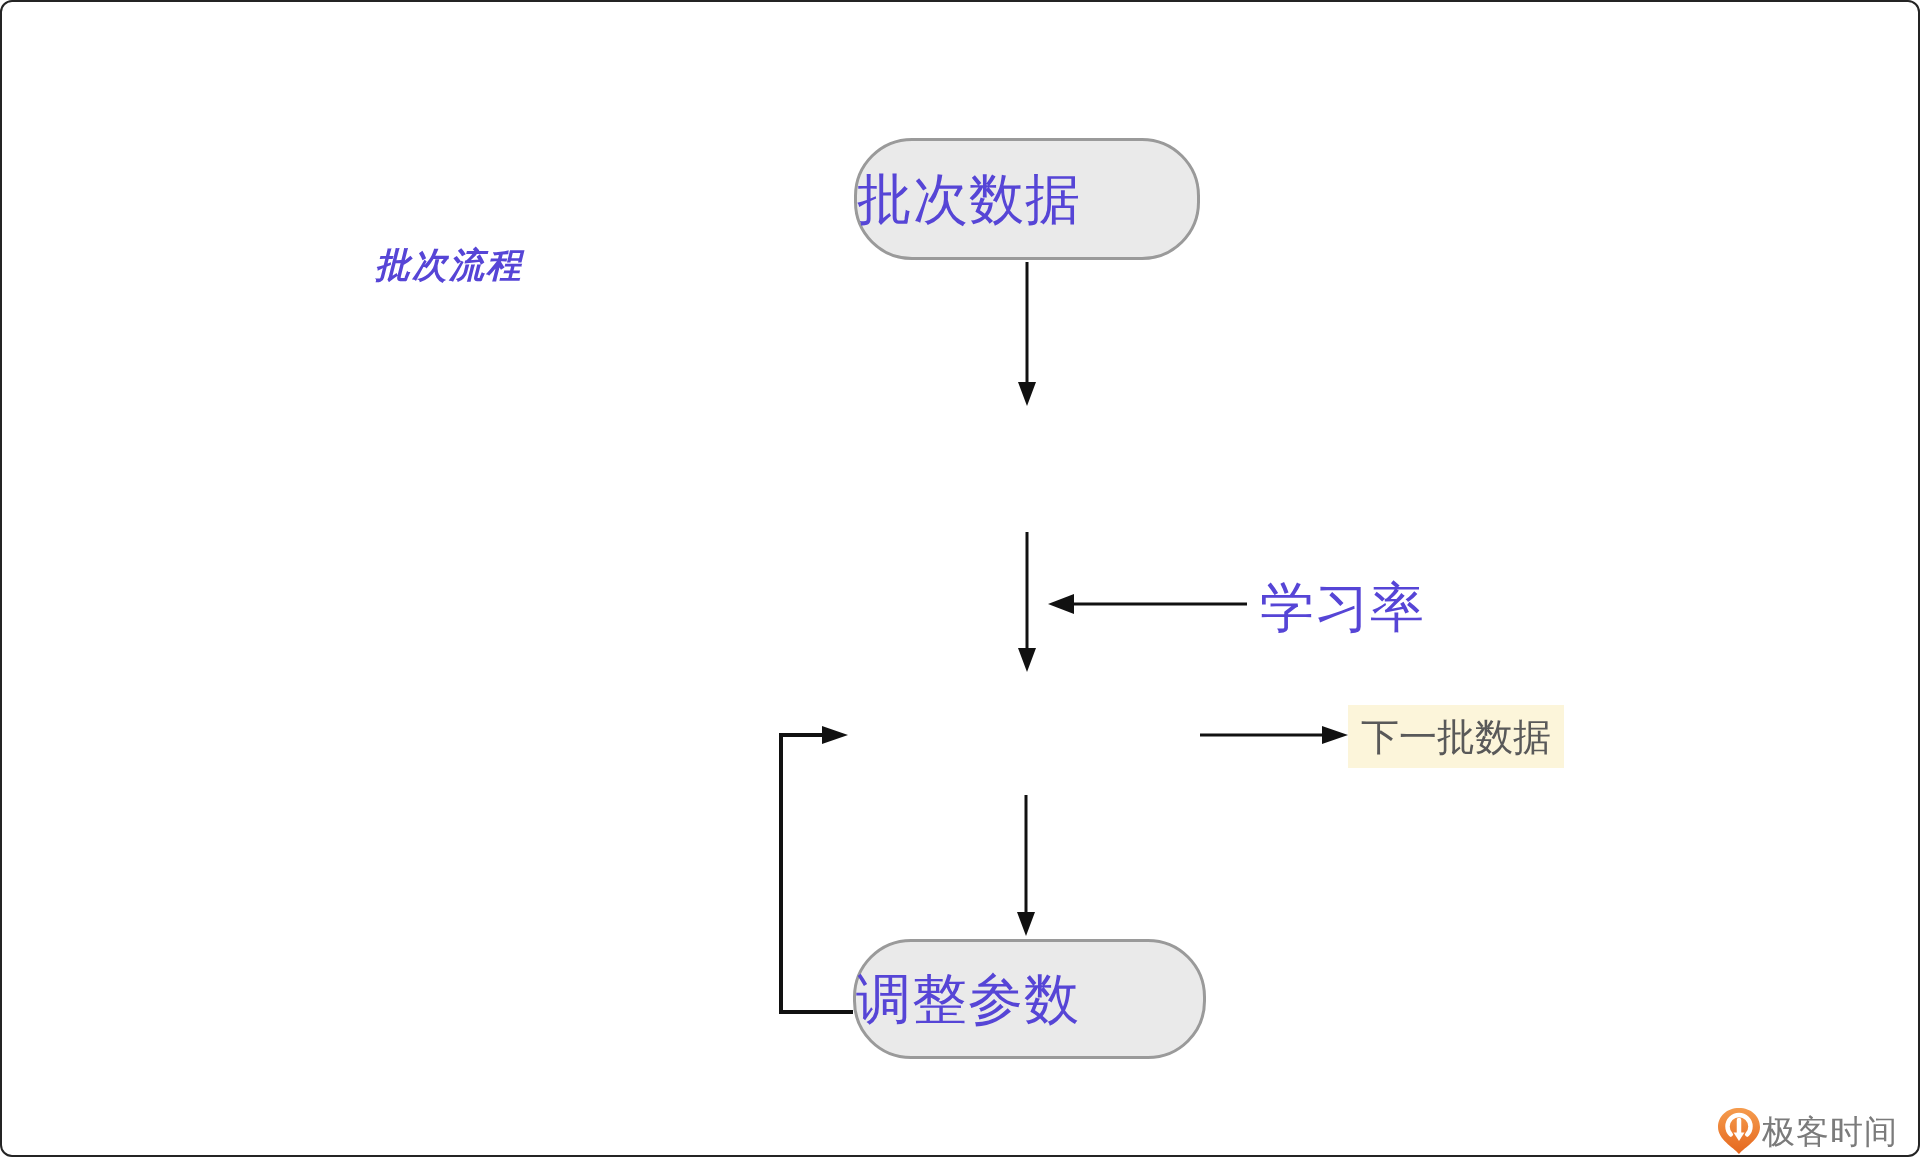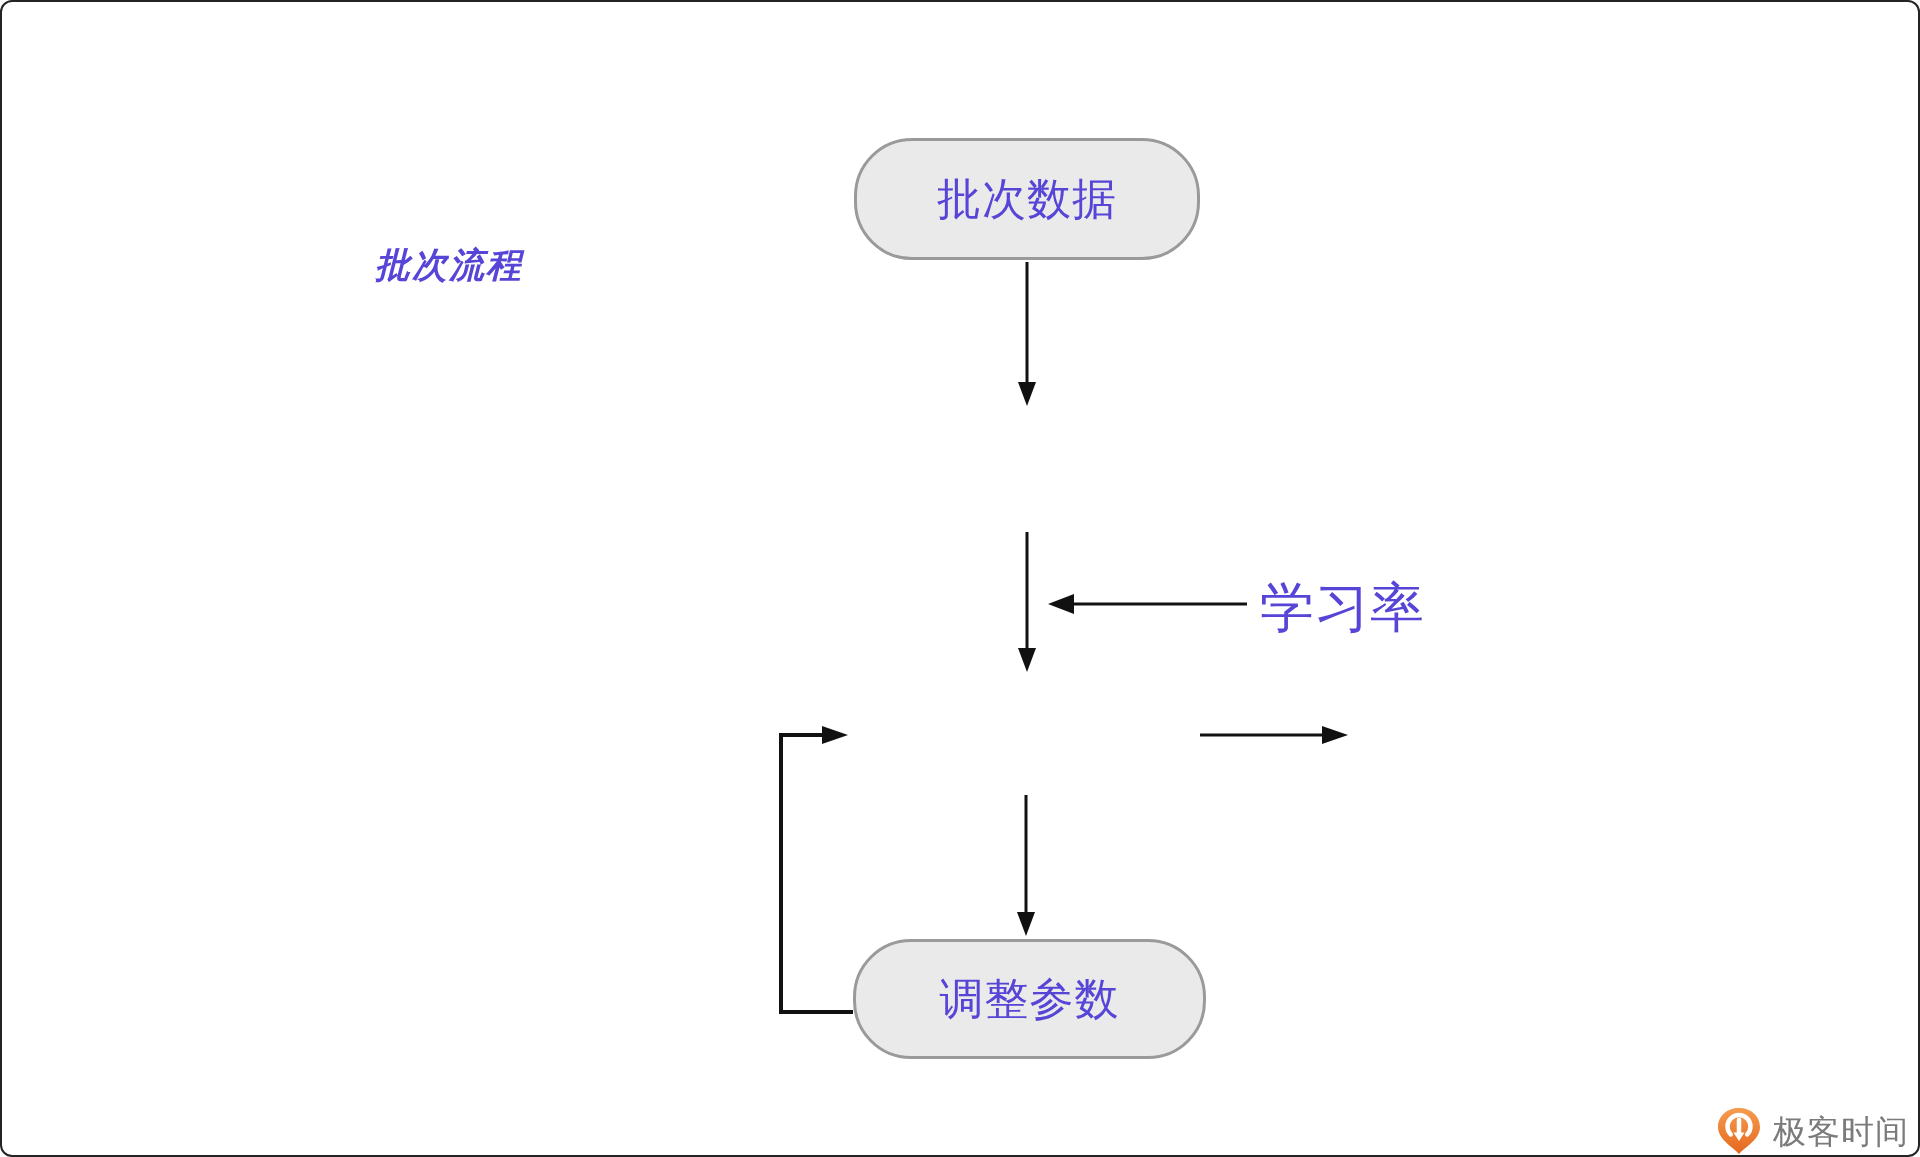--- a/index.html
+++ b/index.html
@@ -8,22 +8,22 @@
     background:#ffffff; border:2px solid #242424; border-radius:12px; overflow:hidden;
     font-family:"Liberation Sans","DejaVu Sans",sans-serif;
   }
   .diagram-title {
     position:absolute; left:373px; top:243px;
     font-size:35px; font-weight:bold; font-style:italic;
     color:#5645d6; letter-spacing:2px; line-height:1.15;text-align:right;
   }
   .node {
     position:absolute; box-sizing:border-box; border-radius:58px;
-    display:flex; align-items:center; justify-content:center;
-    font-size:44px; letter-spacing:1px; line-height:1;
+    display:flex; align-items:center; 
+    font-size:55px; letter-spacing:1px; line-height:1;
   }
   .node.gray   { background:#eaeaea; border:3px solid #9a9a9a; color:#5645d6; }
   .node.orange { background:#fcf6dc; border:4px solid #e0813d; color:#e0813d; }
   .node-batch-data    { left:852px; top:136px; width:346px; height:122px; }
   .node-batch-training{ left:852px; top:410px; width:346px; height:120px; }
   .node-adjust-params { left:852px; top:672px; width:344px; height:121px; }
   .node-compute-loss  { left:851px; top:937px; width:353px; height:120px; }
   .learning-rate-label {
     position:absolute; left:1258px; top:578px;
     font-size:54px; color:#5645d6; line-height:1; letter-spacing:1px;
@@ -31,39 +31,40 @@
   .next-batch-label {
     position:absolute; left:1346px; top:703px; width:216px; height:63px;
     background:#fcf5da; color:#595959; font-size:38px;
     display:flex; align-items:center; justify-content:center; line-height:1;
   }
   .edges { position:absolute; left:0; top:0; width:1920px; height:1157px; pointer-events:none; }
   .edges line, .edges polyline { stroke:#111111; fill:none; }
   .edges polygon { fill:#111111; stroke:none; }
   .logo {
     position:absolute; left:1714px; top:1104px;
-    display:flex; align-items:center; gap:11px;
+    display:flex; align-items:center; 
   }
   .logo-text { font-size:33px; color:#7b7b7b; letter-spacing:1px; font-weight:500; line-height:1; }
 </style>
 </head>
 <body>
 
 <div class="canvas">
 
   <div class="diagram-title">批次流程</div>
 
   <div class="node gray node-batch-data">
     <span>批次数据</span>
   </div>
   <div class="node gray node-compute-loss">
     <span>调整参数</span>
   </div>
 
   <div class="learning-rate-label">学习率</div>
+  <div class="next-batch-label">下一批数据</div>
 
   <svg class="edges" viewBox="0 0 1920 1157" xmlns="http://www.w3.org/2000/svg">
 
     <line x1="1025" y1="260" x2="1025" y2="384" stroke-width="3"></line>
     <polygon points="1025,404 1016,380 1034,380"></polygon>
 
     <line x1="1025" y1="530" x2="1025" y2="650" stroke-width="3"></line>
     <polygon points="1025,670 1016,646 1034,646"></polygon>
 
     <line x1="1245" y1="602" x2="1072" y2="602" stroke-width="3"></line>

